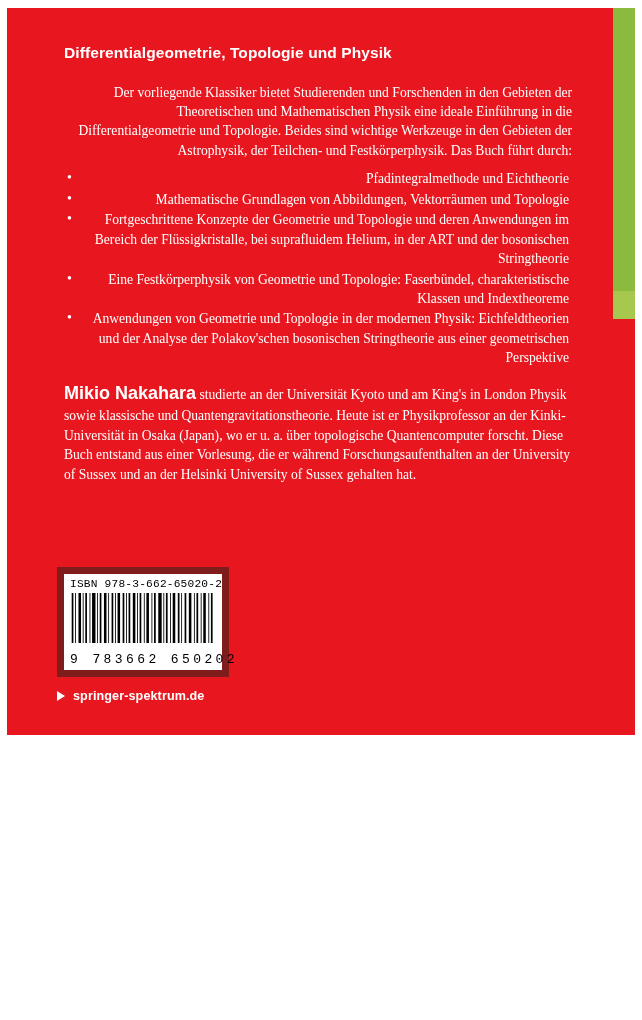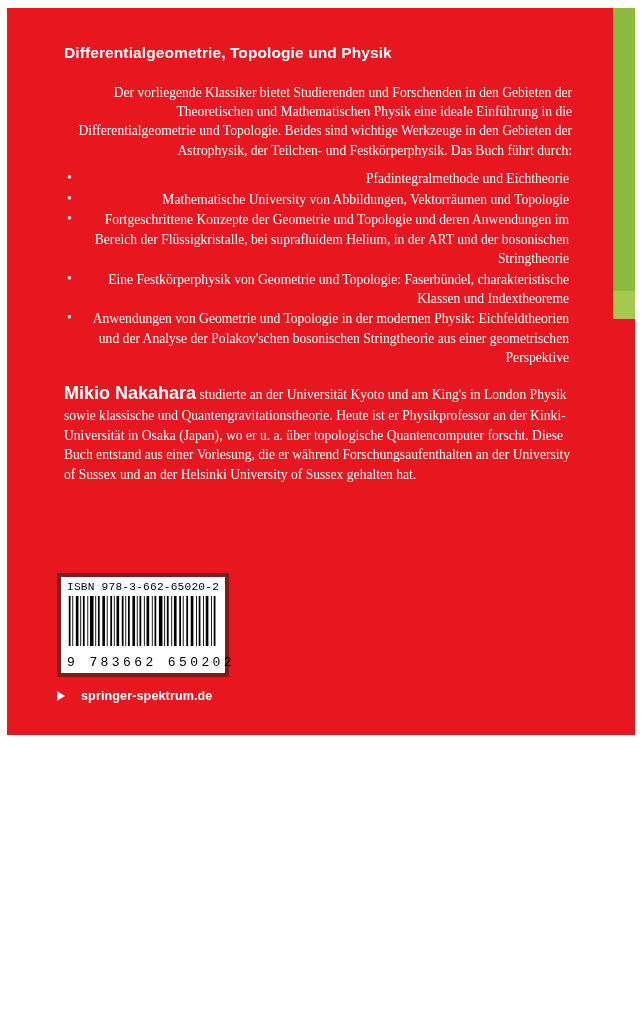--- a/index.html
+++ b/index.html
@@ -122,21 +122,21 @@
 
   
   .barcode-wrap {
     position: absolute;
     left: 57px;
     bottom: 66px;
     width: 184px;
   }
   .isbn-box {
     background: #ffffff;
-    border: 4px solid #7f1d1d;
+    border: 7px solid #7f1d1d;
     padding: 4px 6px 3px 6px;
     width: 172px;
   }
   .isbn-text {
     font-family: "Liberation Mono", monospace;
     font-size: 11.2px;
     color: #000;
     text-align: center;
     letter-spacing: 0.2px;
     margin-bottom: 3px;
@@ -156,21 +156,21 @@
     margin-top: 9px;
     white-space: nowrap;
   }
 
   .springer-line {
     position: absolute;
     left: 57px;
     bottom: 40px;
     display: flex;
     align-items: center;
-    gap: 16px;
+    gap: 8px;
   }
   .tri {
     width: 0; height: 0;
     border-left: 8px solid #ffffff;
     border-top: 5px solid transparent;
     border-bottom: 5px solid transparent;
   }
   .springer-text {
     font-family: "Liberation Sans", sans-serif;
     font-weight: bold;
@@ -194,21 +194,21 @@
   <div class="edge-right"></div>
 
   <div class="content">
 
     <h1 class="title">Differentialgeometrie, Topologie und Physik</h1>
 
     <p class="para">Der vorliegende Klassiker bietet Studierenden und Forschenden in den Gebieten der Theoretischen und Mathematischen Physik eine ideale Einführung in die Differentialgeometrie und Topologie. Beides sind wichtige Werkzeuge in den Gebieten der Astrophysik, der Teilchen- und Festkörperphysik. Das Buch führt durch:</p>
 
     <ul class="bullets">
       <li>Pfadintegralmethode und Eichtheorie</li>
-      <li>Mathematische University von Abbildungen, Vektorräumen und Topologie</li>
+      <li>Mathematische Grundlagen von Abbildungen, Vektorräumen und Topologie</li>
       <li>Fortgeschrittene Konzepte der Geometrie und Topologie und deren Anwendungen im Bereich der Flüssigkristalle, bei suprafluidem Helium, in der ART und der bosonischen Stringtheorie</li>
       <li>Eine Festkörperphysik von Geometrie und Topologie: Faserbündel, charakteristische Klassen und Indextheoreme</li>
       <li>Anwendungen von Geometrie und Topologie in der modernen Physik: Eichfeldtheorien und der Analyse der Polakov'schen bosonischen Stringtheorie aus einer geometrischen Perspektive</li>
     </ul>
 
     <p class="author-para"><span class="author-name">Mikio Nakahara</span><span> studierte an der Universität Kyoto und am King's in London Physik sowie klassische und Quantengravitationstheorie. Heute ist er Physikprofessor an der Kinki-Universität in Osaka (Japan), wo er u. a. über topologische Quantencomputer forscht. Diese Buch entstand aus einer Vorlesung, die er während Forschungsaufenthalten an der University of Sussex und an der Helsinki University of Sussex gehalten hat.</span></p>
   </div>
 
   <div class="barcode-wrap">
     <div class="isbn-box">

